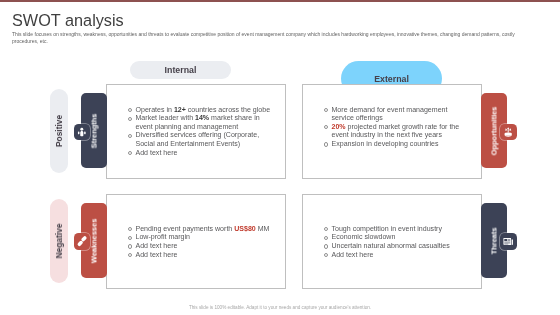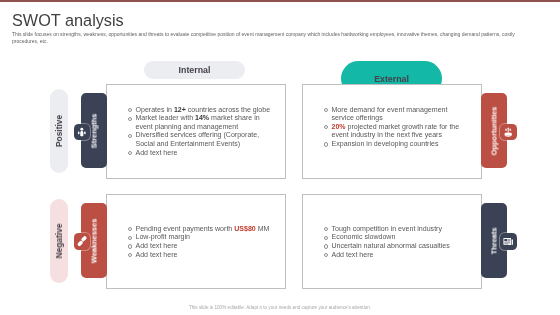--- a/index.html
+++ b/index.html
@@ -4,22 +4,22 @@
 <style>
   html,body{margin:0;padding:0;}
   body{width:560px;height:315px;background:#fff;font-family:"Liberation Sans",sans-serif;overflow:hidden;position:relative;-webkit-font-smoothing:antialiased;}
   .title,.subtitle,.footer,.pill,.pill span,.vpill,.vpill span,.bar,.bar span,.bullets,.bullets div{will-change:opacity;}
   .topbar{position:absolute;left:0;top:0;width:560px;height:1.6px;background:#8d5150;}
   .title{position:absolute;left:12px;top:9.5px;font-size:17.4px;color:#3f3f3f;font-weight:400;transform:scaleX(0.935) translateZ(0);transform-origin:left top;}
   .subtitle{position:absolute;left:12px;top:30.5px;width:525px;font-size:5.0px;line-height:7.3px;color:#626262;}
   .footer{position:absolute;left:0;top:305.3px;width:560px;text-align:center;font-size:4.65px;color:#a8a8a8;}
 
   .pill{position:absolute;border-radius:40px;display:flex;align-items:center;justify-content:center;font-size:8.8px;font-weight:bold;letter-spacing:0px;}
-  .pill-internal{left:144px;top:61px;width:101px;height:18px;background:#ebedf1;color:#46414a;}
-  .pill-external{left:341px;top:61px;width:101px;height:35px;background:#14b8a6;color:#46414a;}
+  .pill-internal{left:130px;top:61px;width:101px;height:18px;background:#ebedf1;color:#46414a;}
+  .pill-external{left:341px;top:61px;width:101px;height:35px;background:#7dd3fc;color:#46414a;}
 
   .vpill{position:absolute;border-radius:40px;}
   .vpill span{position:absolute;left:50%;top:50%;transform:translate(-50%,-50%) rotate(-90deg);font-size:8.4px;font-weight:bold;white-space:nowrap;letter-spacing:0;}
   .vpos{left:50px;top:89px;width:18px;height:84px;background:#ebedf1;color:#46414a;}
   .vneg{left:50px;top:199px;width:18px;height:84px;background:#f6dfe0;color:#46414a;}
 
   .card{position:absolute;background:#fff;border:1px solid #bfbfbf;box-sizing:border-box;z-index:3;}
   .bar{position:absolute;border-radius:5px;z-index:4;}
   .bar span{position:absolute;left:50%;top:50%;transform:translate(-50%,-50%) rotate(-90deg);font-size:7.45px;font-weight:bold;color:#fff;white-space:nowrap;letter-spacing:0;}
   .iconbox{position:absolute;width:16.5px;height:16.5px;border-radius:4.6px;z-index:5;display:flex;align-items:center;justify-content:center;box-shadow:0 0 0 0.75px rgba(255,255,255,0.45);}

